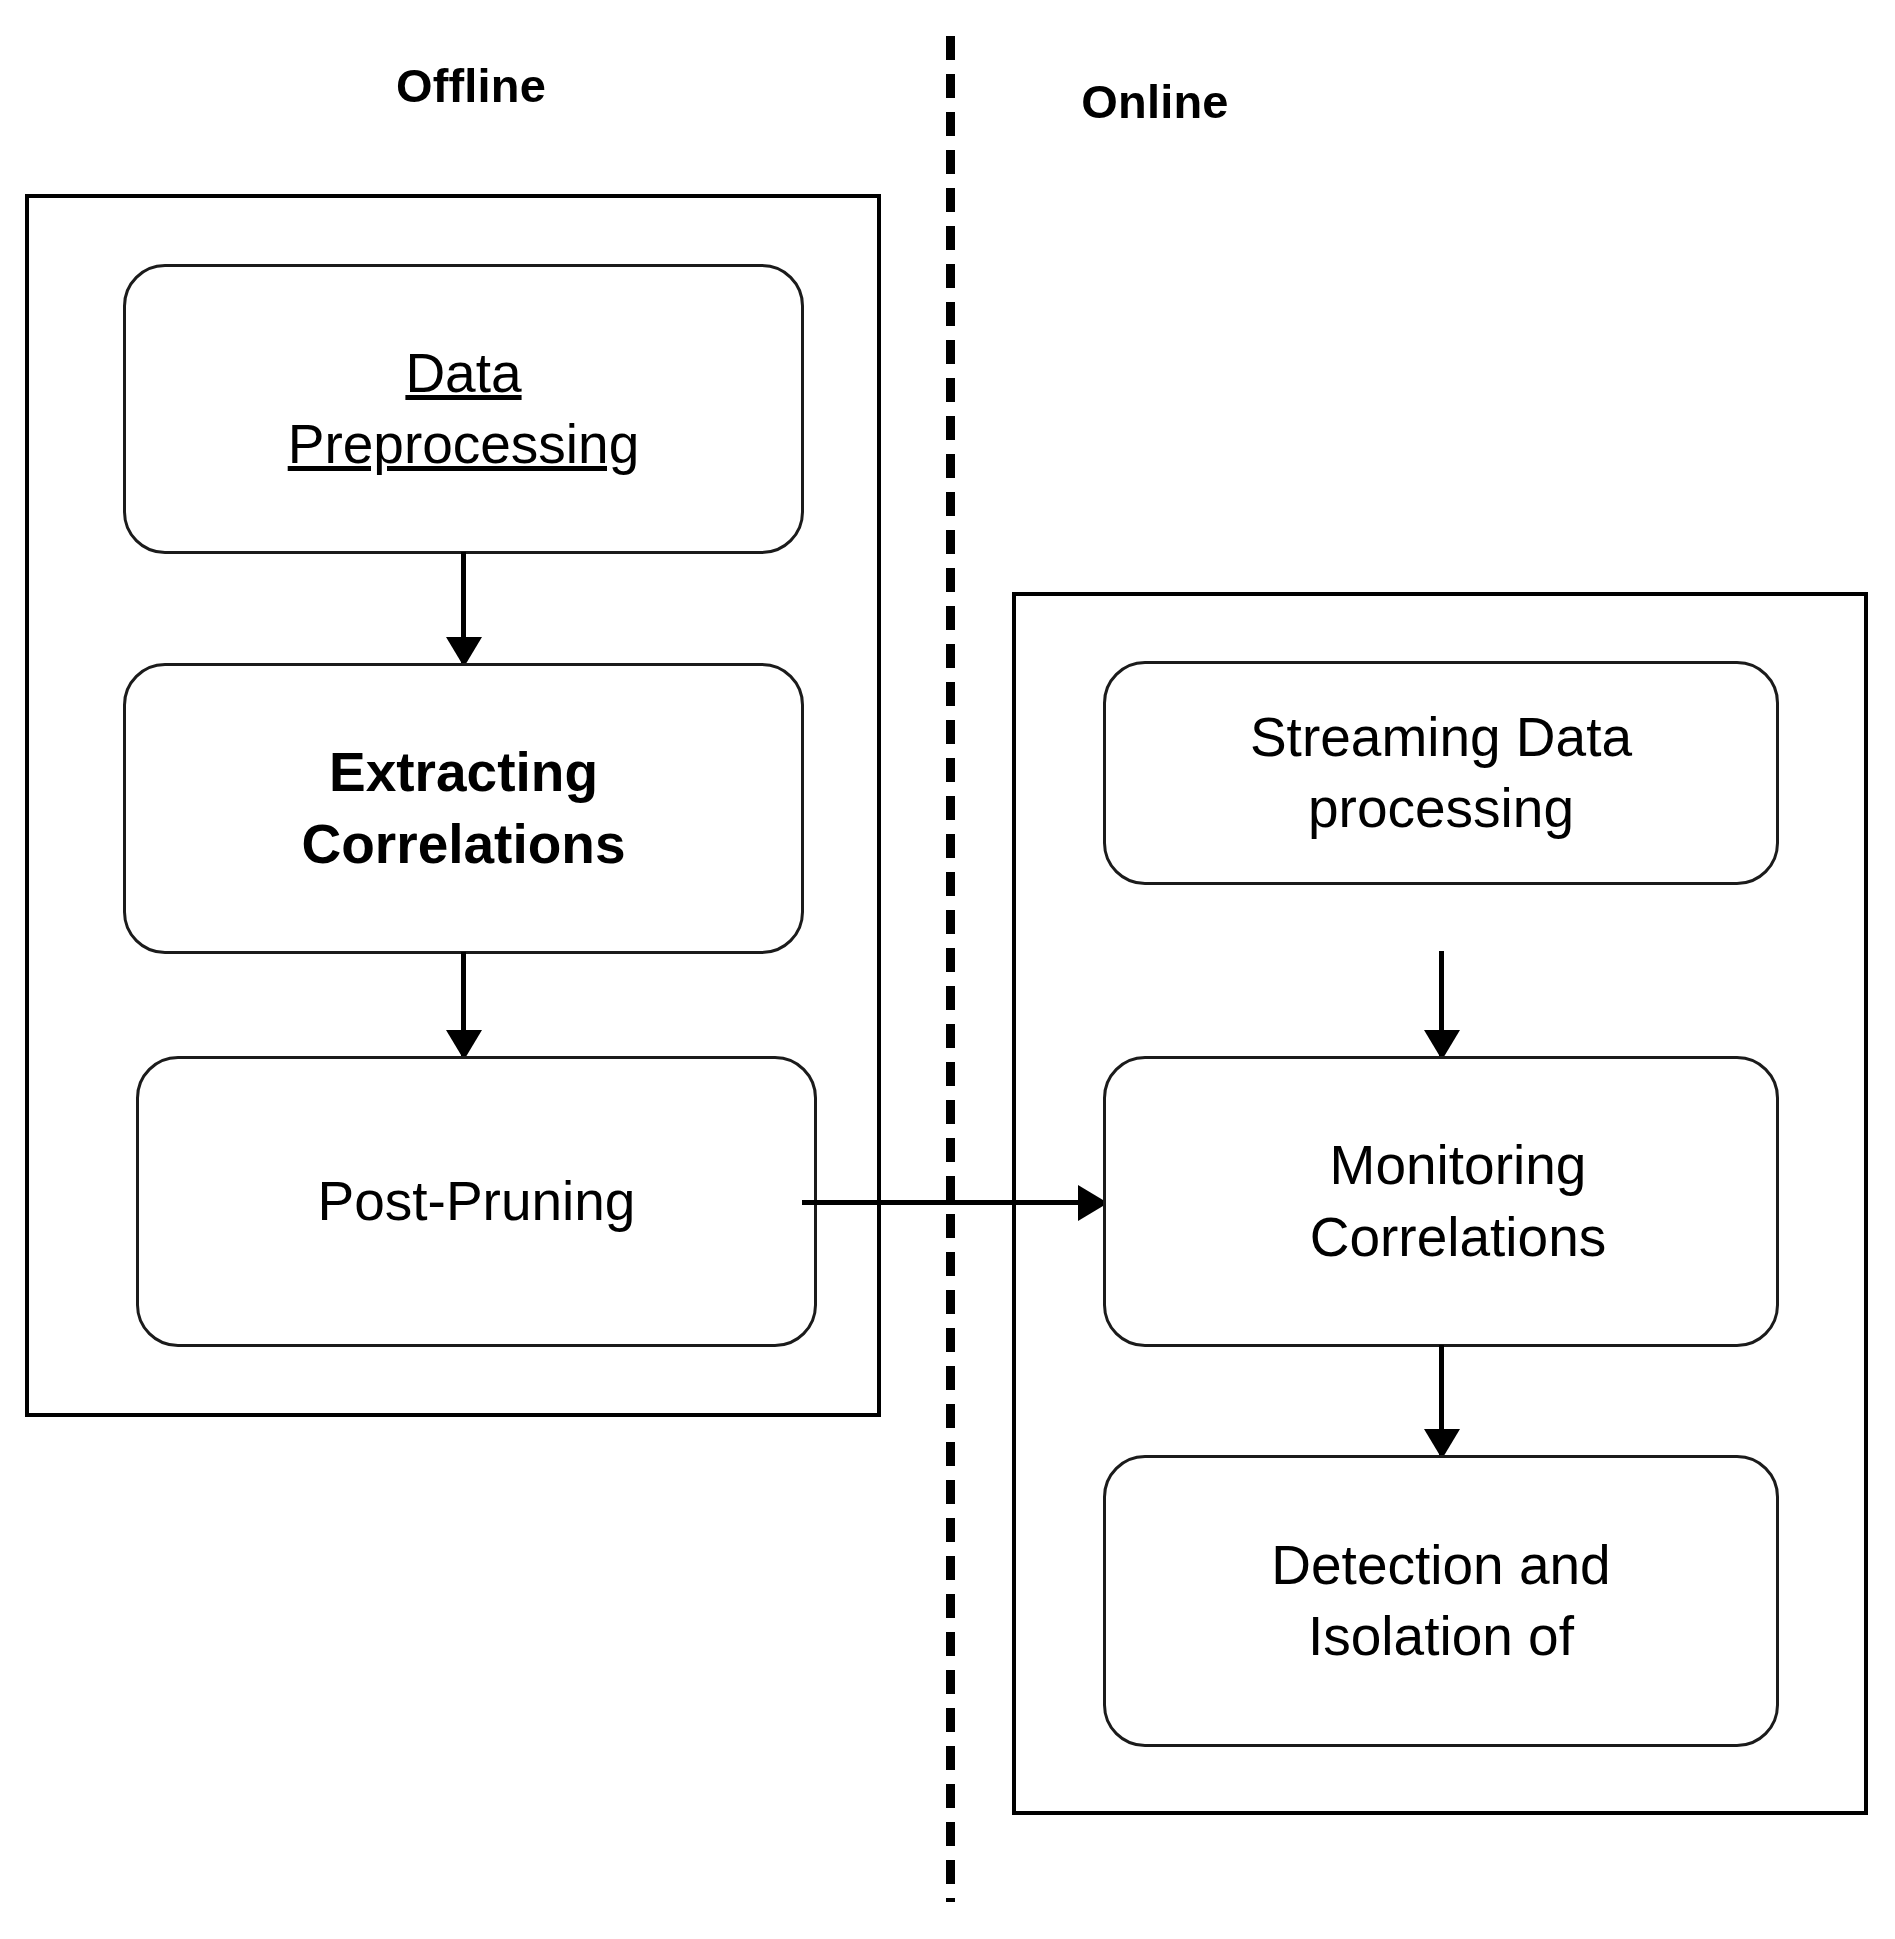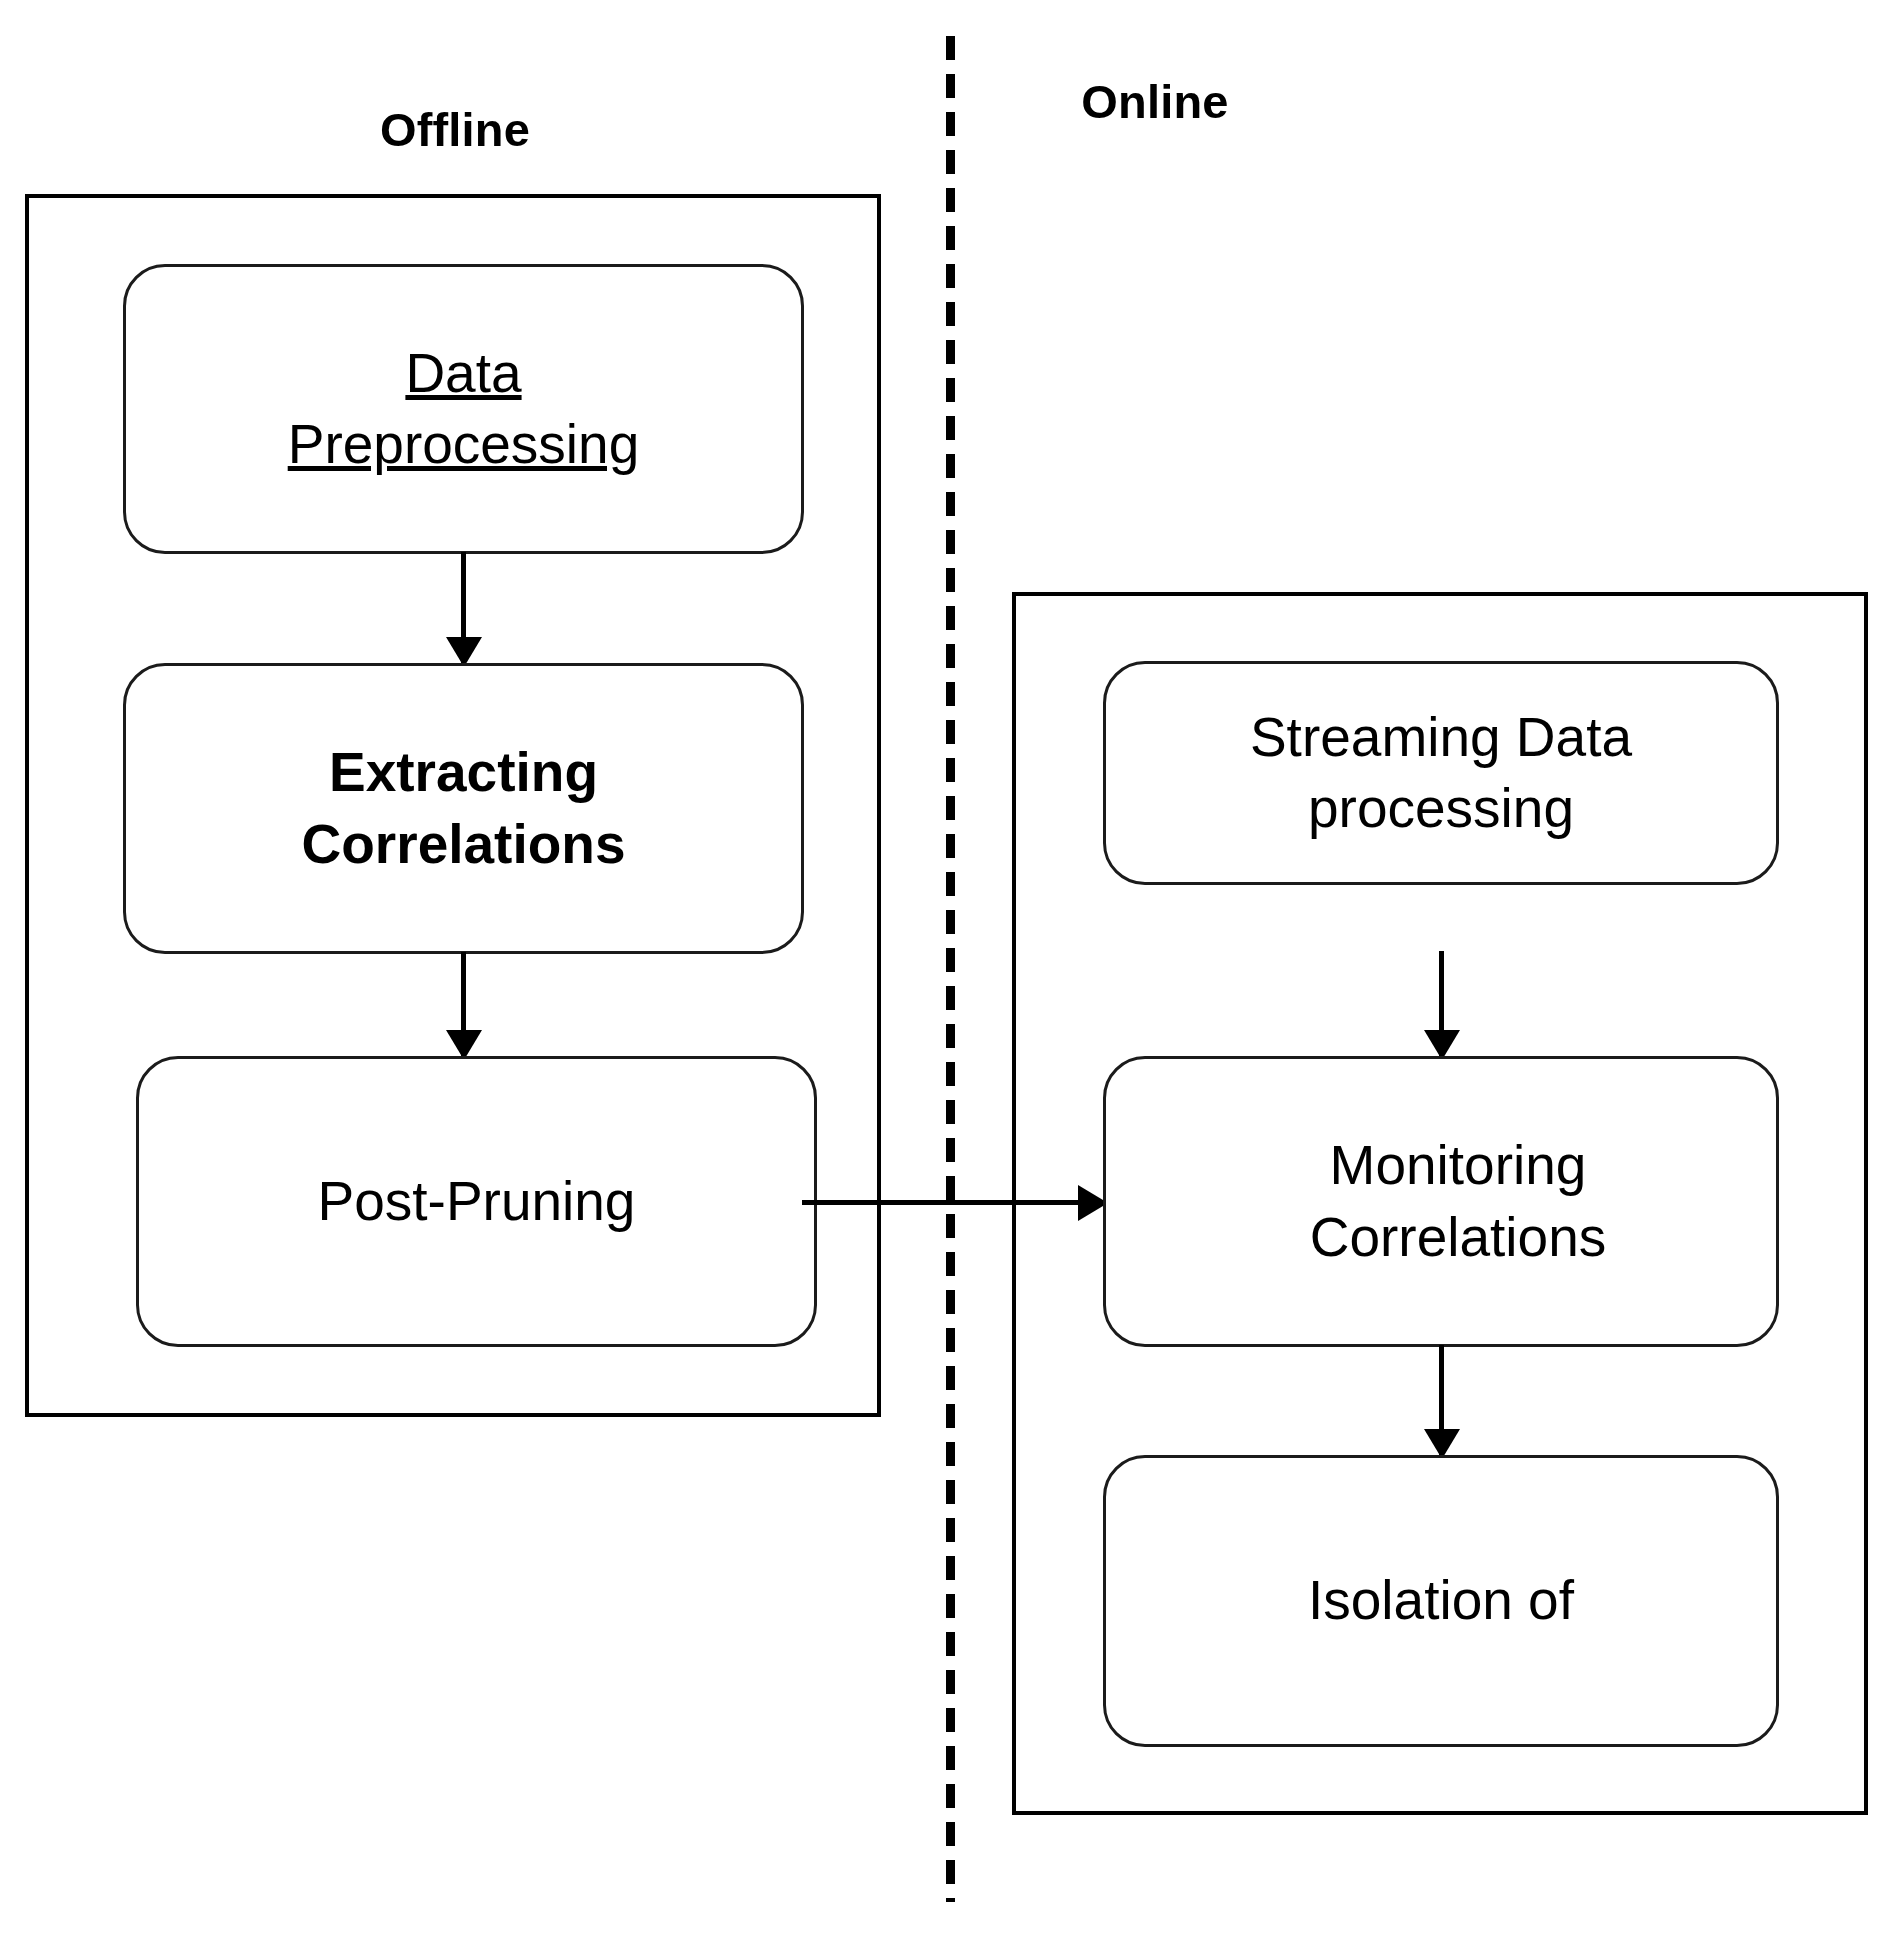--- a/index.html
+++ b/index.html
@@ -21,21 +21,21 @@
   .section-title {
     position: absolute;
     font-weight: bold;
     font-size: 47px;
     color: #000000;
     text-align: center;
     letter-spacing: 0.2px;
     white-space: nowrap;
     line-height: 1;
   }
-  #title-offline { left: 230px; top: 62px; width: 450px; margin-top: 44px; }
+  #title-offline { left: 246px; top: 62px; width: 450px; }
   #title-online  { left: 930px; top: 78px; width: 450px; }
 
   
   #divider {
     position: absolute;
     left: 946px;
     top: 36px;
     width: 9px;
     height: 1866px;
     background-image: linear-gradient(to bottom,
@@ -179,17 +179,18 @@
     <div>
       <span>Monitoring</span>
       <span>Correlations</span>
     </div>
   </div>
 
   <div class="arrow-v" id="arrow-monitoring-to-detection"></div>
 
   <div class="process-box" id="box-detection-isolation">
     <div>
+      <span>Detection and</span>
       <span>Isolation of</span>
     </div>
   </div>
 
 </div>
 
 </body></html>

